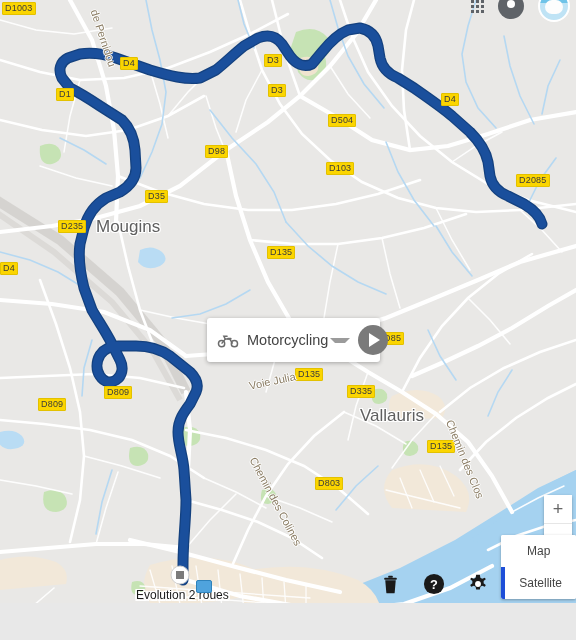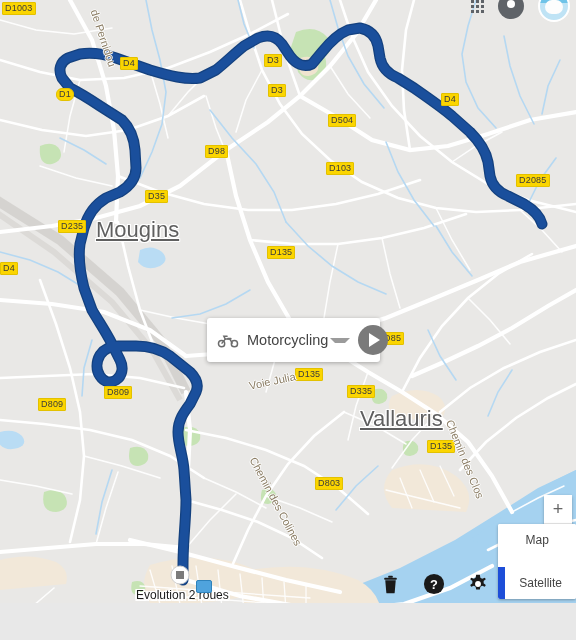--- a/index.html
+++ b/index.html
@@ -29,21 +29,21 @@
   
   .place{
     position:absolute;
     color:#6b6b6b;
     font-size:15px;
     white-space:nowrap;
     text-shadow:
       1px 0 #fff,-1px 0 #fff,0 1px #fff,0 -1px #fff,
       1px 1px #fff,-1px -1px #fff,1px -1px #fff,-1px 1px #fff;
   }
-  .place.big{font-size:22px;color:#5f5f5f;text-decoration:underline;}
+  .place.big{font-size:17px;color:#5f5f5f;}
   .street{
     position:absolute;
     color:#8a7c63;
     font-size:11px;
     white-space:nowrap;
     text-shadow:
       1px 0 #fff,-1px 0 #fff,0 1px #fff,0 -1px #fff;
   }
   .marker-label{
     position:absolute;
@@ -98,21 +98,21 @@
   #bottom-icons svg{display:block;}
   #basemap-toggle{
     position:absolute;right:0;bottom:4px;display:flex;
     background:#fff;box-shadow:0 1px 3px rgba(0,0,0,.3);border-radius:2px;overflow:hidden;flex-direction:column;
   }
   #basemap-toggle button{
     border:0;background:#fff;color:#444;font-size:12px;
     font-family:"Liberation Sans",sans-serif;
     padding:9px 14px;cursor:pointer;white-space:nowrap;
   }
-  #basemap-toggle button + button{border-left:7px solid #1d4ed8;margin-top:11px;}
+  #basemap-toggle button + button{border-left:4px solid #1d4ed8;}
 
   
   #zoom-ctl{
     position:absolute;right:4px;bottom:52px;width:28px;
     background:#fff;box-shadow:0 1px 3px rgba(0,0,0,.3);border-radius:2px;
   }
   #zoom-ctl button{
     display:block;width:28px;height:28px;border:0;background:#fff;cursor:pointer;
     color:#666;font-size:18px;line-height:28px;padding:0;font-family:"Liberation Sans",sans-serif;
   }
@@ -275,21 +275,21 @@
     </g>
 
     <g fill="none" stroke-linecap="round" stroke-linejoin="round">
       <path id="route-casing" stroke="#14417f" stroke-width="11" d="M183,580 L183,565 C183,540 186,520 186,500 L184,470 C183,455 178,445 178,432 C178,420 184,412 190,404 L196,392 C199,385 196,378 190,372 L170,356 C160,349 147,346 136,346 L118,346 C110,346 104,349 100,355 C96,362 96,370 100,376 C104,382 110,384 116,380 C122,376 124,368 120,360 L112,344 C106,332 99,322 92,310 L84,288 C80,272 78,258 80,244 L84,228 C88,214 96,204 106,198 L120,192 C130,186 136,178 136,168 L135,150 C134,138 130,128 122,120 L100,106 C88,98 78,92 70,88 L62,78 C58,70 60,62 68,58 L80,54 C92,52 104,54 116,58 L150,70 C170,76 186,80 200,78 L216,70 C226,62 234,54 244,46 L258,38 C268,34 276,36 282,44 L290,56 C296,64 304,68 312,64 L322,52 C330,42 338,34 348,30 L360,28 C370,30 376,36 378,46 L380,58 C382,68 388,74 398,78 L414,88 C428,98 440,106 452,116 L470,132 C480,142 486,152 488,162 L490,176 C492,186 498,192 508,196 L524,204 C534,210 540,216 542,224"></path>
       <path id="route-line" stroke="#1a4f9c" stroke-width="8.5" d="M183,580 L183,565 C183,540 186,520 186,500 L184,470 C183,455 178,445 178,432 C178,420 184,412 190,404 L196,392 C199,385 196,378 190,372 L170,356 C160,349 147,346 136,346 L118,346 C110,346 104,349 100,355 C96,362 96,370 100,376 C104,382 110,384 116,380 C122,376 124,368 120,360 L112,344 C106,332 99,322 92,310 L84,288 C80,272 78,258 80,244 L84,228 C88,214 96,204 106,198 L120,192 C130,186 136,178 136,168 L135,150 C134,138 130,128 122,120 L100,106 C88,98 78,92 70,88 L62,78 C58,70 60,62 68,58 L80,54 C92,52 104,54 116,58 L150,70 C170,76 186,80 200,78 L216,70 C226,62 234,54 244,46 L258,38 C268,34 276,36 282,44 L290,56 C296,64 304,68 312,64 L322,52 C330,42 338,34 348,30 L360,28 C370,30 376,36 378,46 L380,58 C382,68 388,74 398,78 L414,88 C428,98 440,106 452,116 L470,132 C480,142 486,152 488,162 L490,176 C492,186 498,192 508,196 L524,204 C534,210 540,216 542,224"></path>
     </g>
   </svg>
 
   <div class="layer" id="shield-layer">
       <div class="shield" style="left: 2px; top: 2px;">D1003</div>
-      <div class="shield" style="left: 56px; top: 88px; border-radius: 6px;">D1</div>
+      <div class="shield" style="left: 56px; top: 88px;">D1</div>
       <div class="shield" style="left: 120px; top: 57px;">D4</div>
       <div class="shield" style="left: 264px; top: 54px;">D3</div>
       <div class="shield" style="left: 268px; top: 84px;">D3</div>
       <div class="shield" style="left: 441px; top: 93px;">D4</div>
       <div class="shield" style="left: 328px; top: 114px;">D504</div>
       <div class="shield" style="left: 205px; top: 145px;">D98</div>
       <div class="shield" style="left: 326px; top: 162px;">D103</div>
       <div class="shield" style="left: 516px; top: 174px;">D2085</div>
       <div class="shield" style="left: 145px; top: 190px;">D35</div>
       <div class="shield" style="left: 58px; top: 220px; text-align: center;">D235</div>

